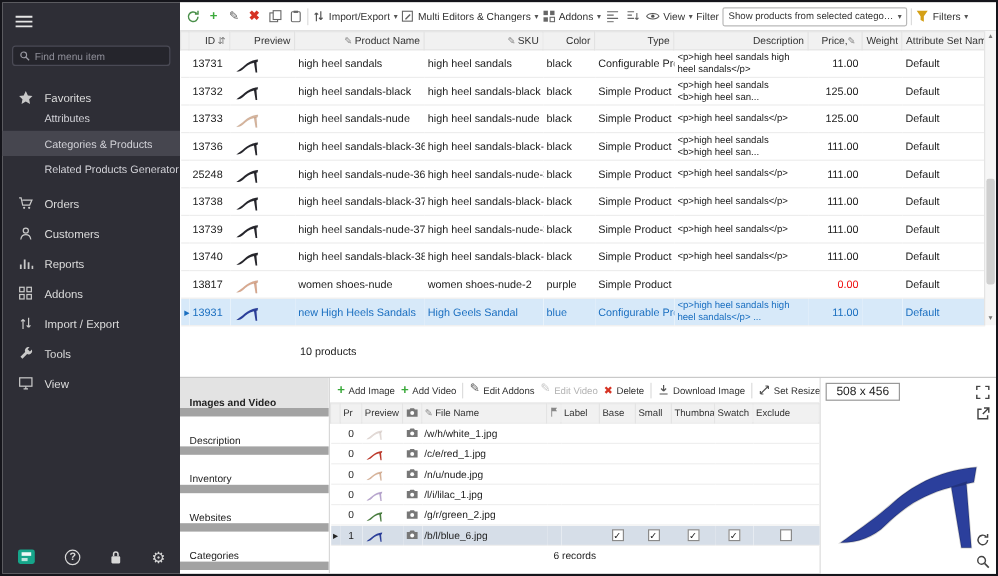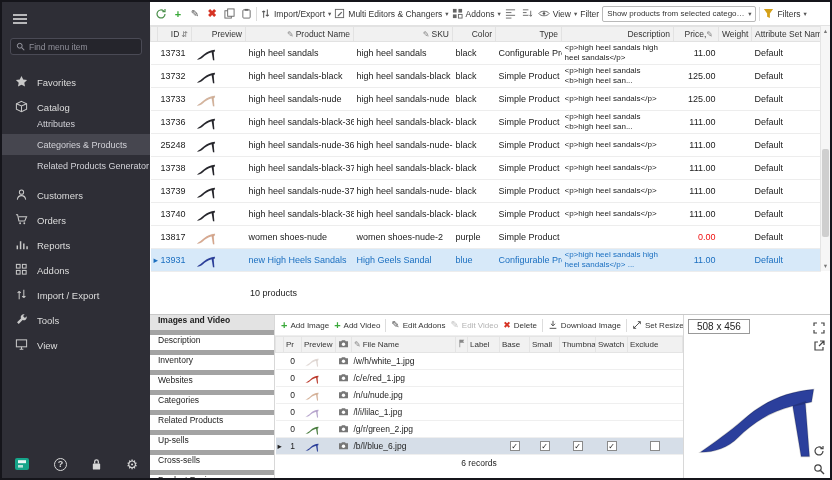--- a/index.html
+++ b/index.html
@@ -44,21 +44,21 @@
 .c-price.zero{color:#ef1010}
 tr.sel td{background:#d7e9f9;color:#1b6fc0}
 tr.sel .c-price{color:#1b6fc0}
 .vscroll{position:absolute;right:0;top:0;height:245px;width:10px;background:#f6f6f6;border-left:1px solid #e4e4e4}
 .vs-arrow{height:10px;font-size:5.5px;color:#777;display:flex;align-items:center;justify-content:center;cursor:pointer}
 .vs-thumb{position:absolute;left:1px;right:1px;top:50%;height:36%;background:#cfcfcf;border-radius:2px;cursor:grab}
 .pstatus{height:43px;display:flex;align-items:center;padding-left:100px;font-size:9px;color:#222}
 
 .bottom{flex:1;display:flex;border-top:1px solid #c9c9c9;min-height:0}
 .tabs{width:125px;border-right:1px solid #d8d8d8;flex-shrink:0;overflow:hidden}
-.tab{height:20px;display:flex;align-items:flex-start;padding-left:8px;font-size:8.5px;border-bottom:5px solid #a3a3a3;color:#222;cursor:pointer;white-space:nowrap}
+.tab{height:32px;display:flex;align-items:flex-end;padding-left:8px;font-size:8.5px;border-bottom:7px solid #a3a3a3;color:#222;cursor:pointer;white-space:nowrap}
 .tab.sel{background:#e3e3e3;font-weight:bold}
 .imgpanel{flex:1;display:flex;flex-direction:column;border-right:1px solid #d8d8d8;min-width:0}
 .itb{height:21px;display:flex;align-items:center;gap:5px;padding:0 6px;font-size:8px;color:#333;border-bottom:1px solid #eee;white-space:nowrap;overflow:hidden}
 .ibtn{display:flex;align-items:center;gap:3px;flex-shrink:0;cursor:pointer}
 .ibtn.dis{color:#b3b3b3}
 .ibtn.dis .ig{color:#c5c5c5!important}
 .ig{font-size:10px;line-height:10px}
 .ig.plus{color:#3aa93a;font-weight:bold;font-size:11px}
 .ig.pencil{color:#555}
 .ig.cross{color:#d63324;font-size:9px}
@@ -102,56 +102,47 @@
     </div>
     <nav id="sidebar-nav">
         <div class="sb-item">
           <svg class="sic" viewBox="0 0 14 14">
             <g fill="none" stroke="#c9c9c9" stroke-width="1.1">
               <path d="M7 1l1.9 3.9 4.1.5-3 2.9.8 4.2L7 10.4 3.2 12.5 4 8.3 1 5.4l4.1-.5z" fill="#c9c9c9" stroke="none"></path>
             </g>
           </svg>
           <span>Favorites</span>
         </div>
-        <div class="sb-item">
-          <svg class="sic" viewBox="0 0 14 14">
-            <g fill="none" stroke="#c9c9c9" stroke-width="1.1">
-              <path d="M7 1.5 12.5 4v6L7 12.5 1.5 10V4z"></path>
-              <path d="M1.5 4 7 6.5 12.5 4M7 6.5v6"></path>
-            </g>
-          </svg>
-          <span>Catalog</span>
-        </div>
         <div class="sb-sub">
           <span>Attributes</span>
         </div>
         <div class="sb-sub sel">
           <span>Categories &amp; Products</span>
         </div>
         <div class="sb-sub">
           <span>Related Products Generator</span>
-        </div>
-        <div class="sb-item">
-          <svg class="sic" viewBox="0 0 14 14">
-            <g fill="none" stroke="#c9c9c9" stroke-width="1.1">
-              <circle cx="7" cy="4.5" r="2.3"></circle>
-              <path d="M2.5 12.5c.4-3 2.2-4.3 4.5-4.3s4.1 1.3 4.5 4.3"></path>
-            </g>
-          </svg>
-          <span>Customers</span>
         </div>
         <div class="sb-item">
           <svg class="sic" viewBox="0 0 14 14">
             <g fill="none" stroke="#c9c9c9" stroke-width="1.1">
               <path d="M1 2h1.8l1.4 6.5h6.3L12.5 4H4"></path>
               <circle cx="5.5" cy="11" r="1" fill="#c9c9c9" stroke="none"></circle>
               <circle cx="10" cy="11" r="1" fill="#c9c9c9" stroke="none"></circle>
             </g>
           </svg>
           <span>Orders</span>
+        </div>
+        <div class="sb-item">
+          <svg class="sic" viewBox="0 0 14 14">
+            <g fill="none" stroke="#c9c9c9" stroke-width="1.1">
+              <circle cx="7" cy="4.5" r="2.3"></circle>
+              <path d="M2.5 12.5c.4-3 2.2-4.3 4.5-4.3s4.1 1.3 4.5 4.3"></path>
+            </g>
+          </svg>
+          <span>Customers</span>
         </div>
         <div class="sb-item">
           <svg class="sic" viewBox="0 0 14 14">
             <g fill="none" stroke="#c9c9c9" stroke-width="1.1">
               <path d="M2.5 12V8M6 12V3.5M9.5 12V6M13 12V9" stroke-width="1.6"></path>
             </g>
           </svg>
           <span>Reports</span>
         </div>
         <div class="sb-item">

